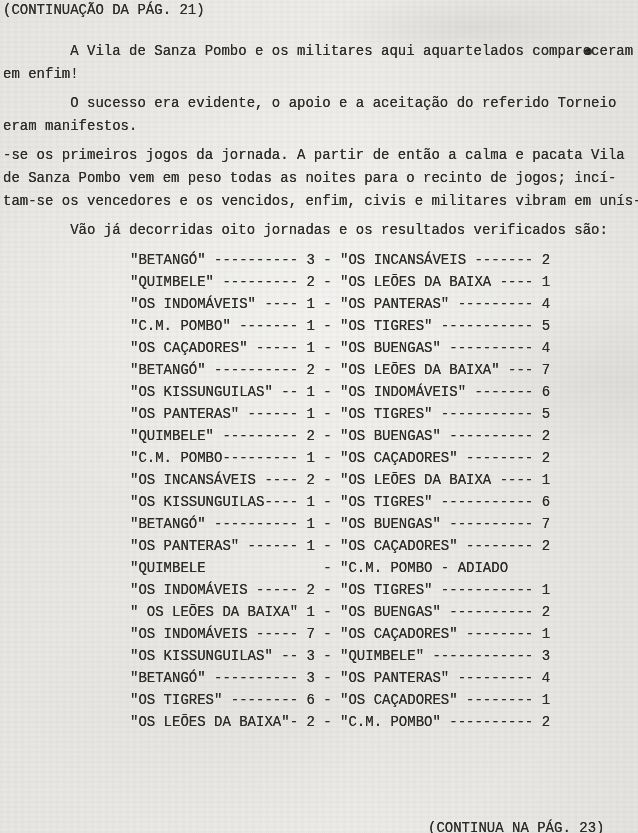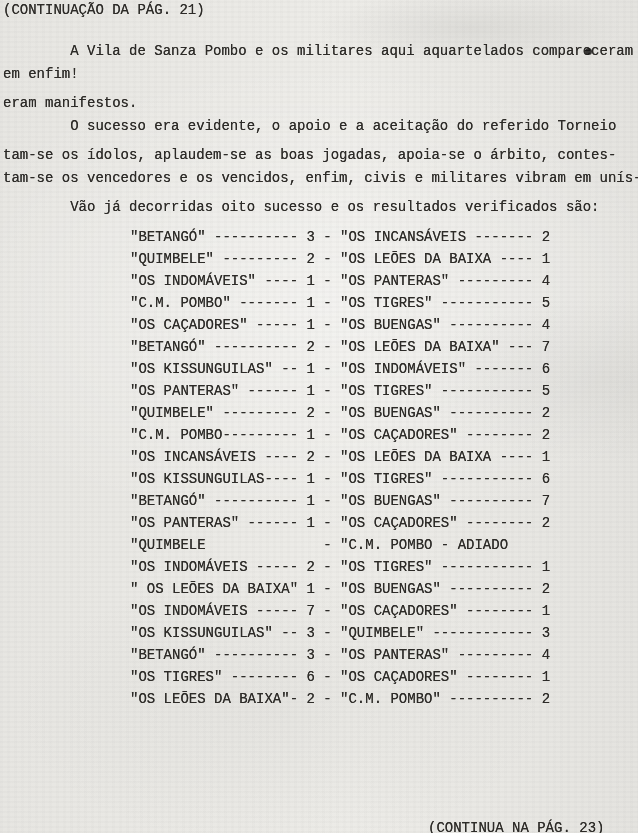--- a/index.html
+++ b/index.html
@@ -88,29 +88,30 @@
 
   <div class="header-line typewriter">(CONTINUAÇÃO DA PÁG. 21)</div>
 
   <div class="body">
     <div>
         <div class="paragraph">
           <div class="text-line typewriter">        A Vila de Sanza Pombo e os militares aqui aquartelados compareceram</div>
           <div class="text-line typewriter">em enfim!</div>
         </div>
         <div class="paragraph">
+          <div class="text-line typewriter">        O sucesso era evidente, o apoio e a aceitação do referido Torneio</div>
           <div class="text-line typewriter">eram manifestos.</div>
-          <div class="text-line typewriter">        O sucesso era evidente, o apoio e a aceitação do referido Torneio</div>
         </div>
         <div class="paragraph">
-          <div class="text-line typewriter">tam-se os ídolos, aplaudem-se as boas jogadas, apoia-se o árbito, contes-</div>
+          <div class="text-line typewriter">-se os primeiros jogos da jornada. A partir de então a calma e pacata Vila</div>
+          <div class="text-line typewriter">de Sanza Pombo vem em peso todas as noites para o recinto de jogos; incí-</div>
           <div class="text-line typewriter">tam-se os vencedores e os vencidos, enfim, civis e militares vibram em unís-</div>
         </div>
         <div class="paragraph">
-          <div class="text-line typewriter">        Vão já decorridas oito sucesso e os resultados verificados são:</div>
+          <div class="text-line typewriter">        Vão já decorridas oito jornadas e os resultados verificados são:</div>
         </div>
       </div>
     <div class="results">
         <div class="result-line typewriter">"BETANGÓ" ---------- 3 - "OS INCANSÁVEIS ------- 2</div>
         <div class="result-line typewriter">"QUIMBELE" --------- 2 - "OS LEÕES DA BAIXA ---- 1</div>
         <div class="result-line typewriter">"OS INDOMÁVEIS" ---- 1 - "OS PANTERAS" --------- 4</div>
         <div class="result-line typewriter">"C.M. POMBO" ------- 1 - "OS TIGRES" ----------- 5</div>
         <div class="result-line typewriter">"OS CAÇADORES" ----- 1 - "OS BUENGAS" ---------- 4</div>
         <div class="result-line typewriter">"BETANGÓ" ---------- 2 - "OS LEÕES DA BAIXA" --- 7</div>
         <div class="result-line typewriter">"OS KISSUNGUILAS" -- 1 - "OS INDOMÁVEIS" ------- 6</div>

